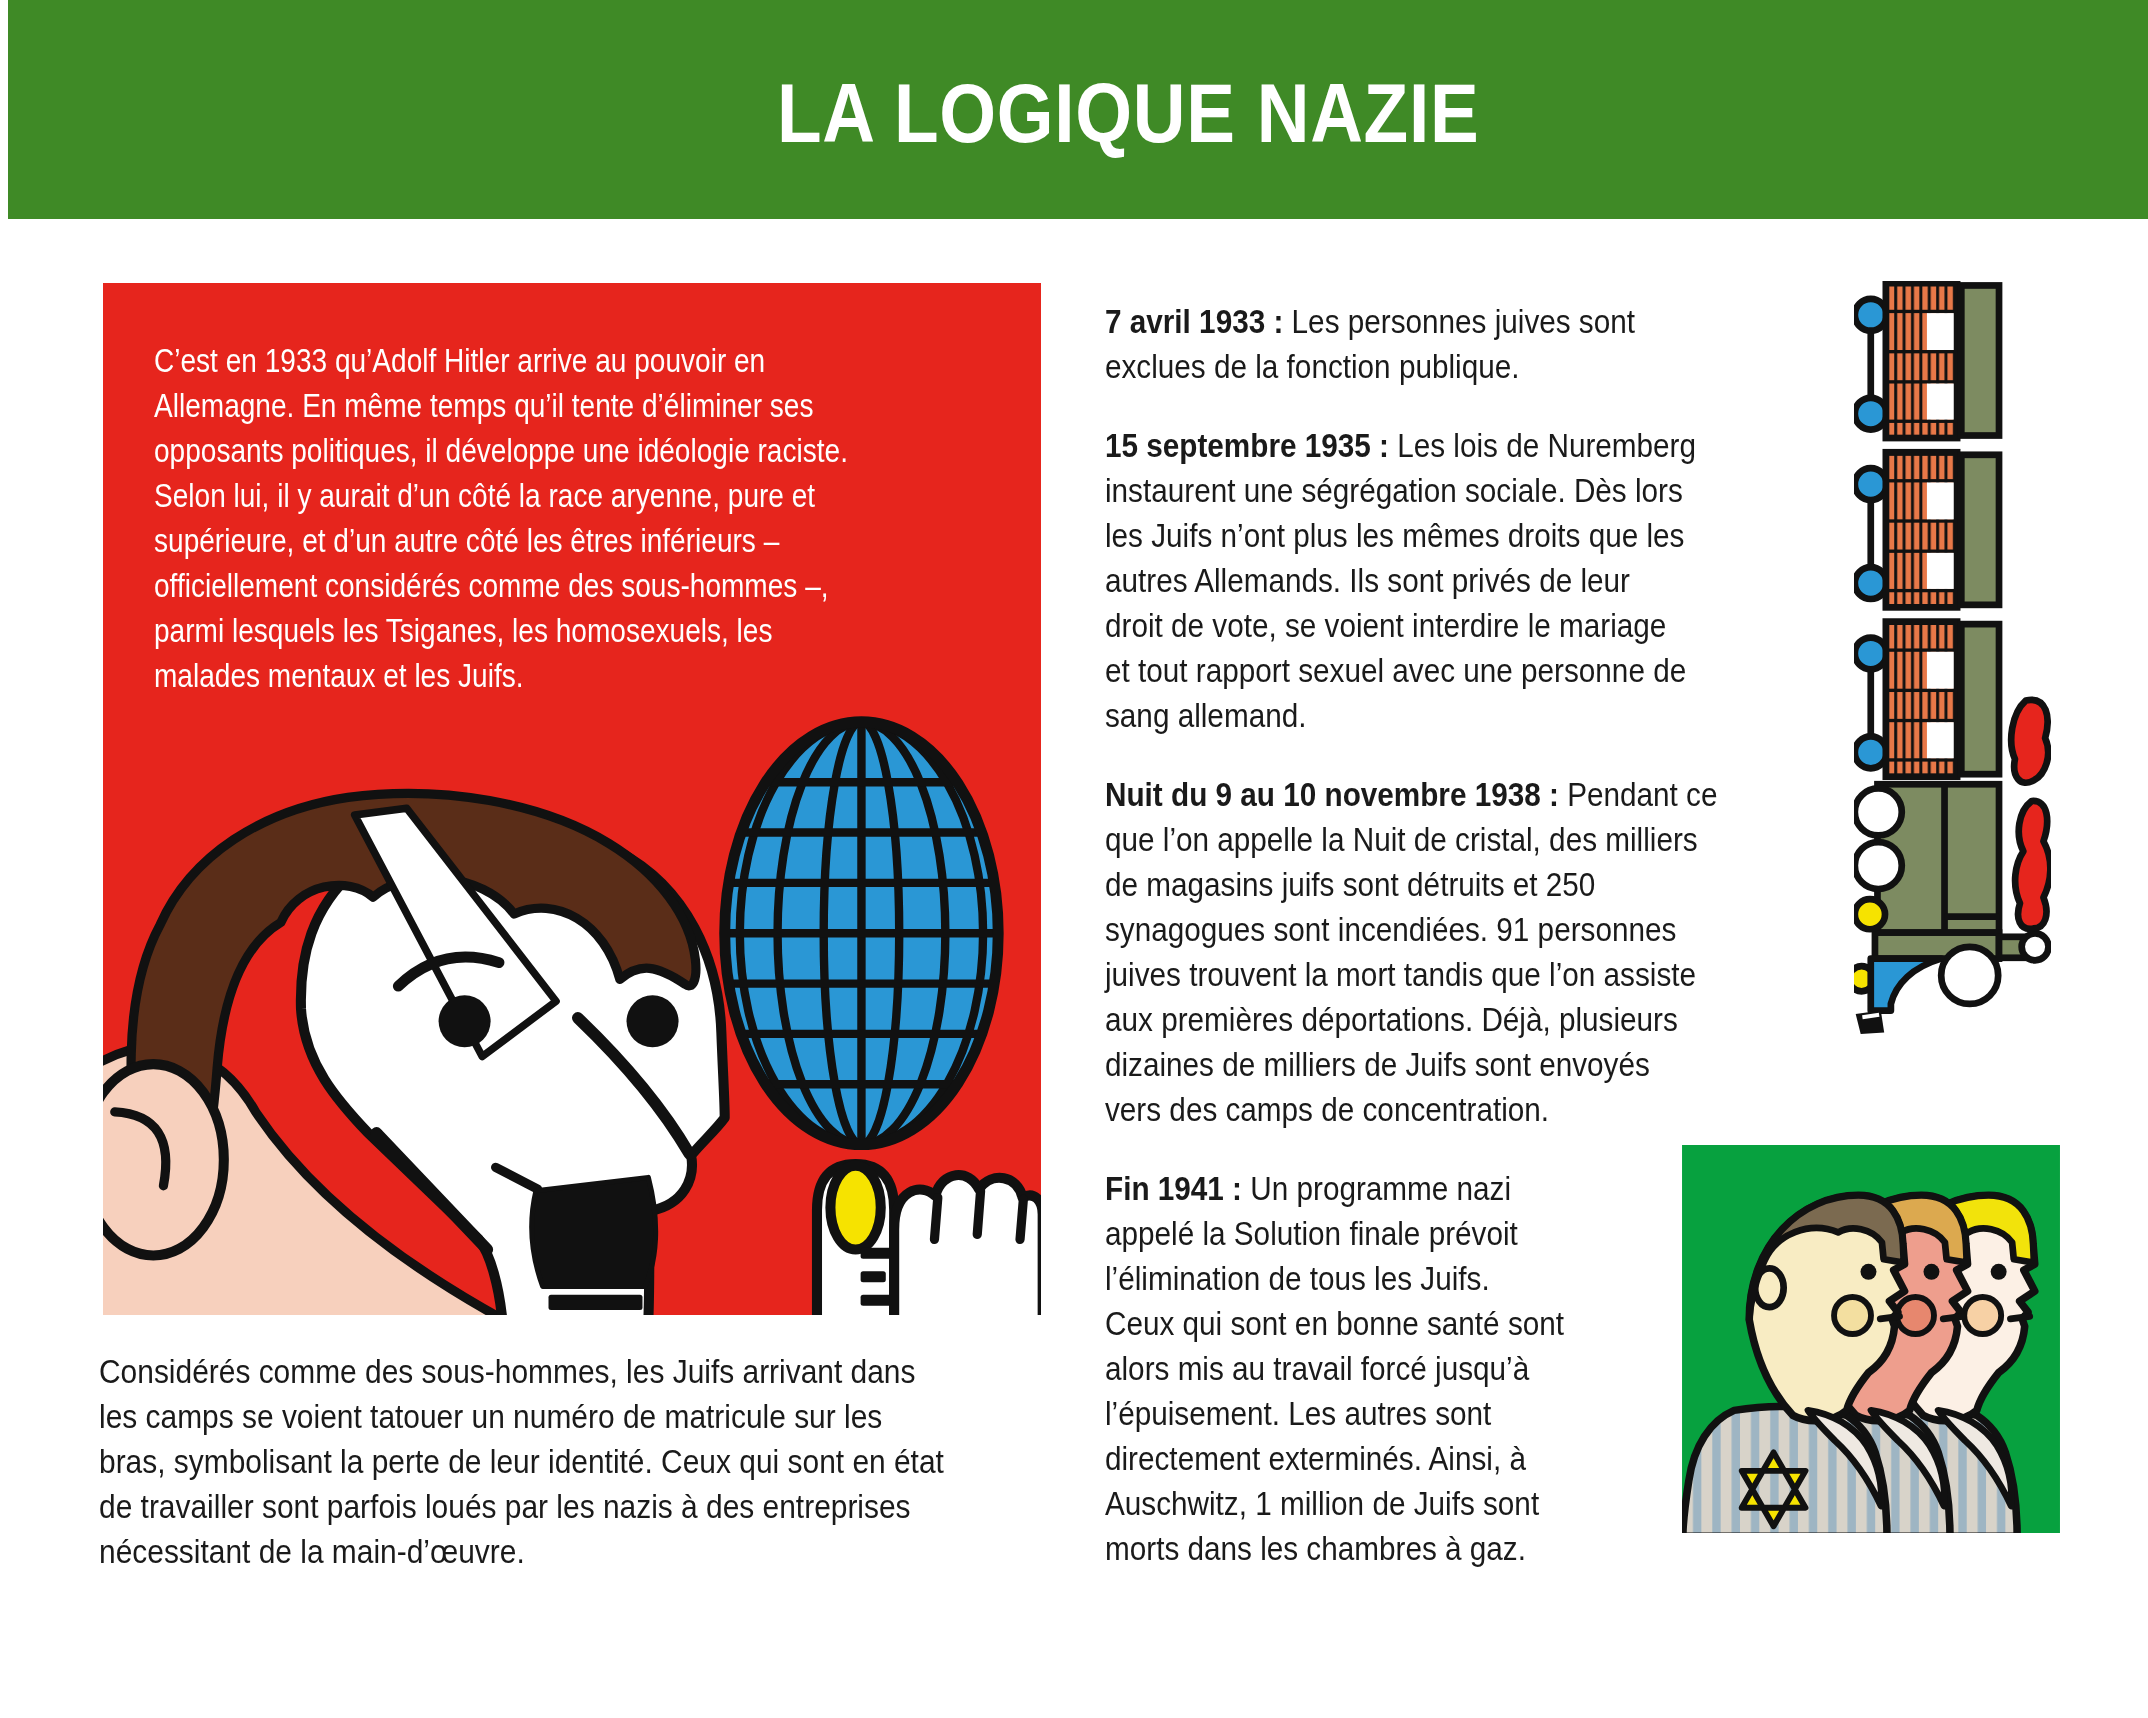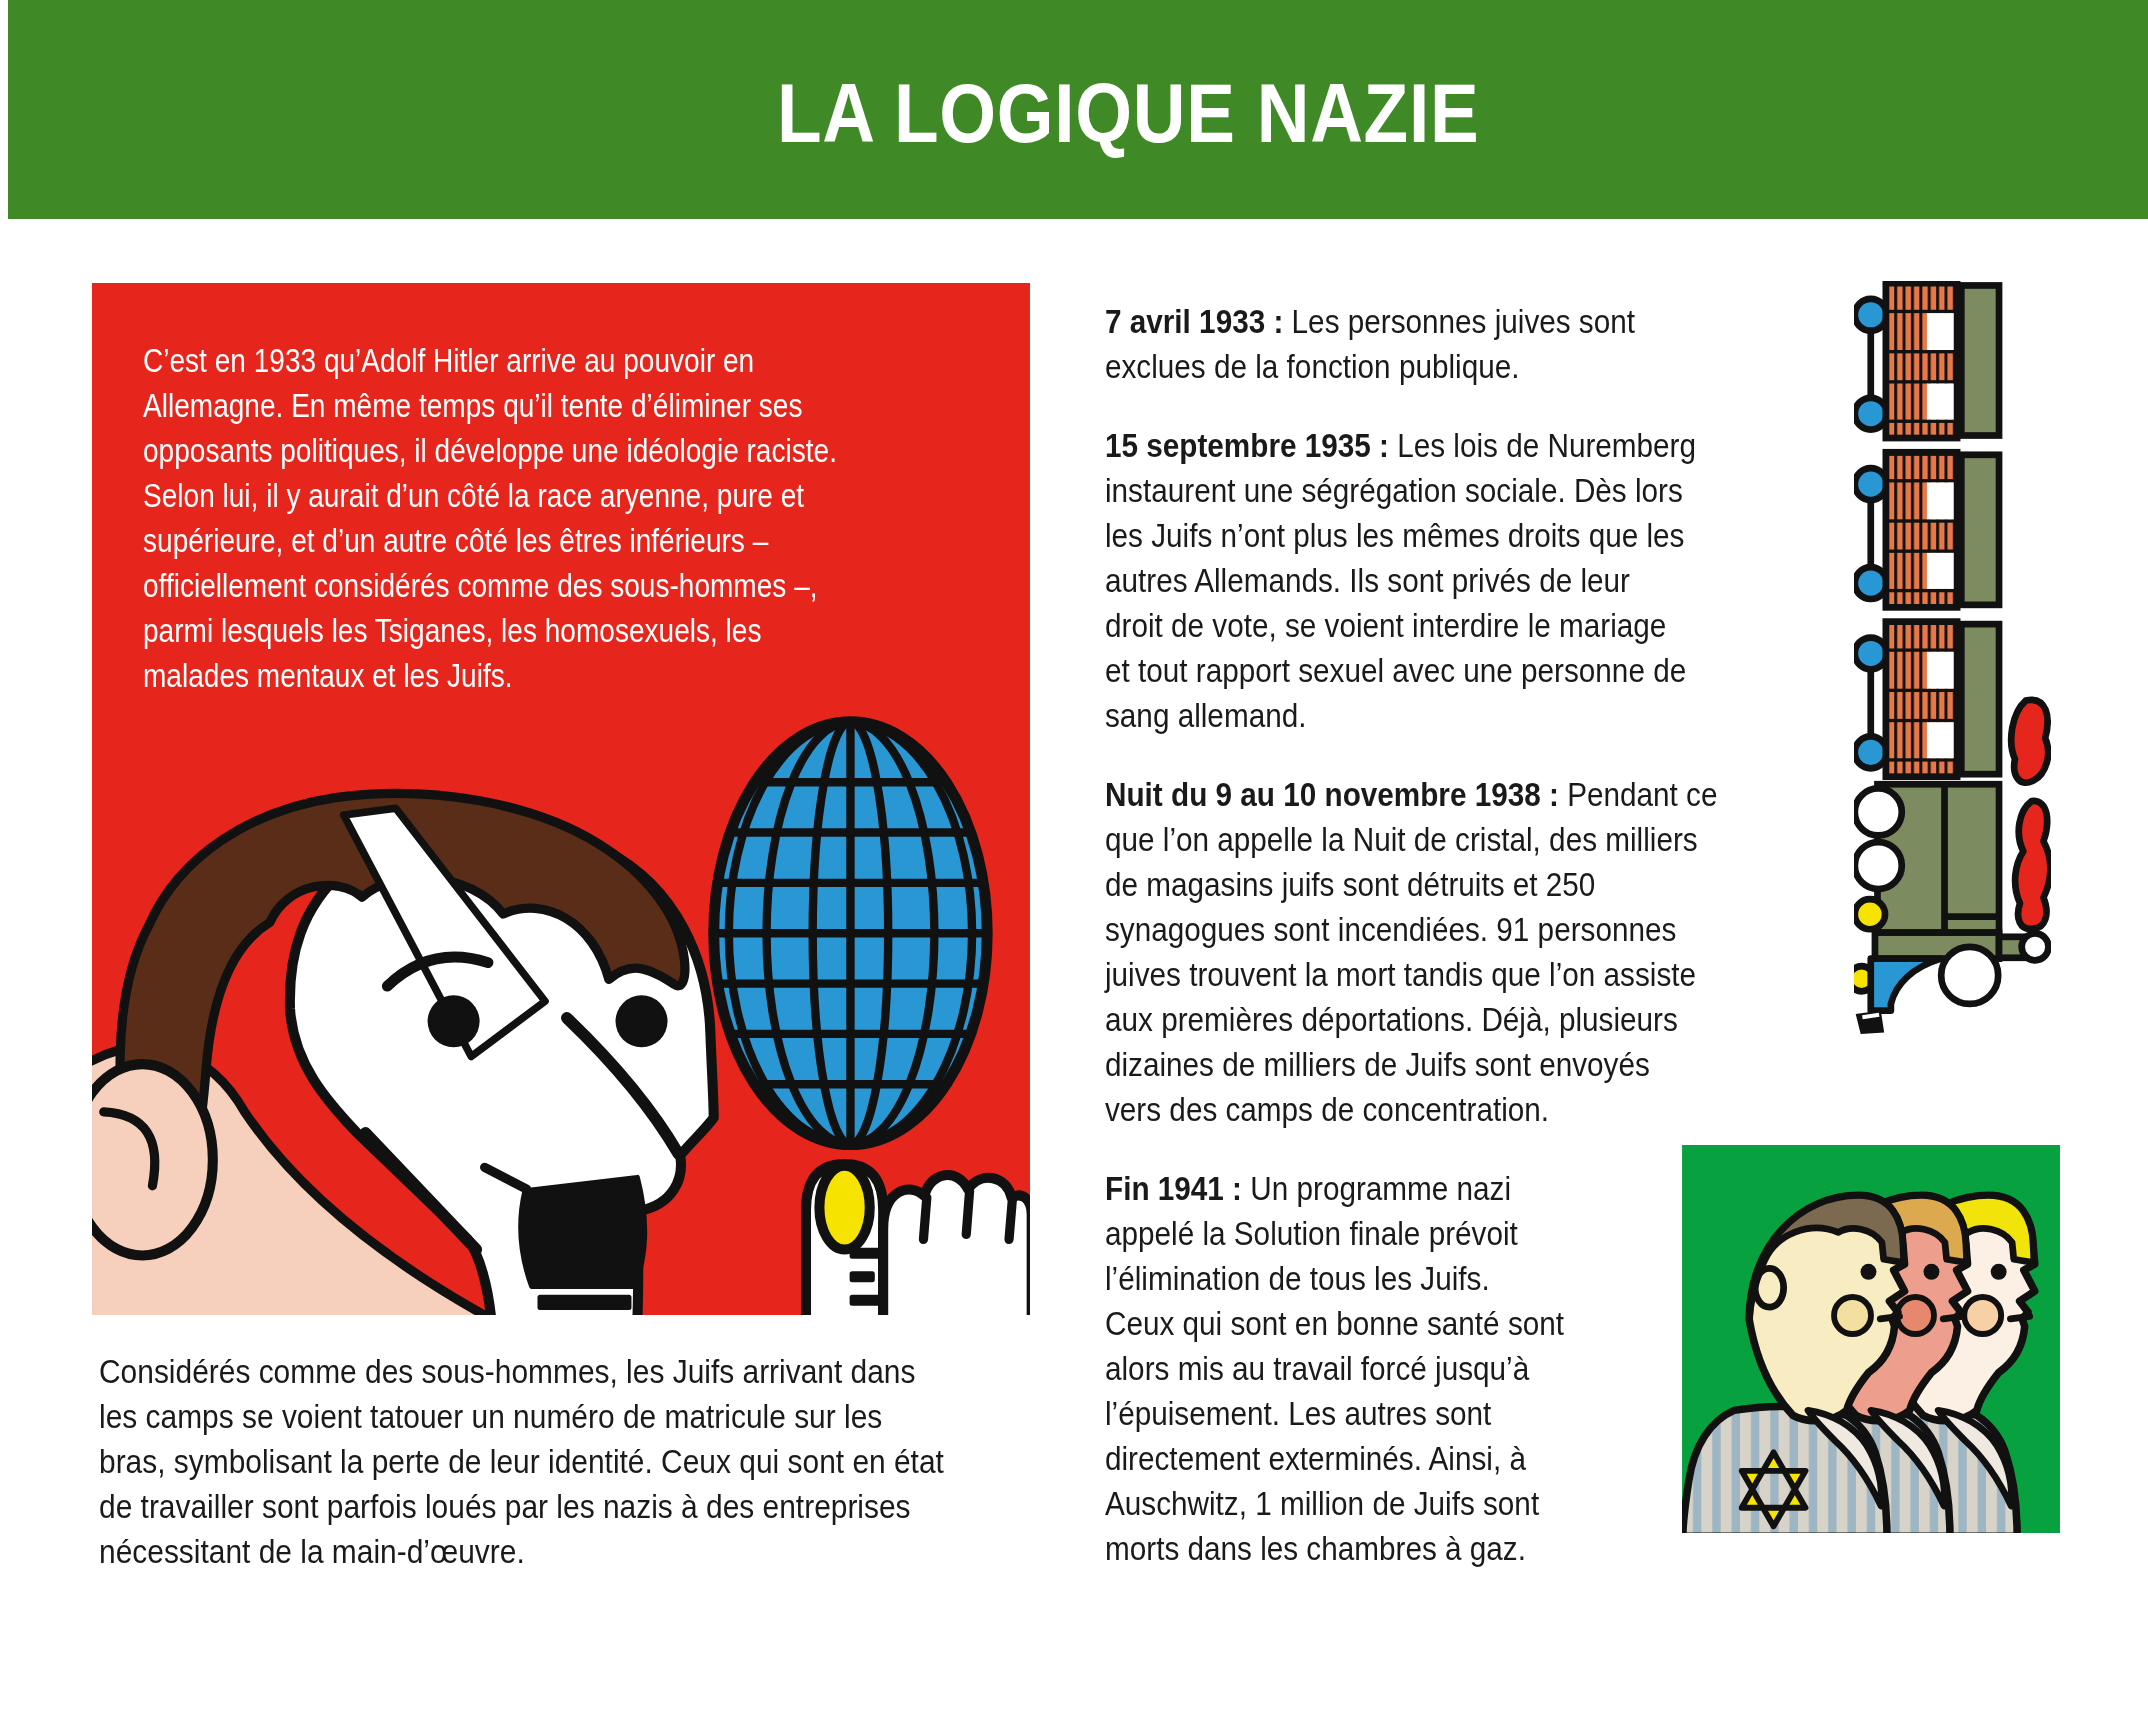--- a/index.html
+++ b/index.html
@@ -5,21 +5,21 @@
   html,body{margin:0;padding:0;background:#888;}
   #stage{position:relative;width:2148px;height:1718px;background:#fff;overflow:hidden;
          font-family:"Liberation Sans", sans-serif;color:#1a1a1a;}
   .abs{position:absolute;}
   
   #header{left:8px;top:0;width:2148px;height:219px;background:var(--header-green);
           display:flex;align-items:center;justify-content:center;padding-left:46px;}
   #header h1{margin:0;padding-top:8.4px;font-size:83px;font-weight:700;color:#fff;
              letter-spacing:0.8px;transform:scaleX(0.88);transform-origin:50% 50%;white-space:nowrap;}
   
-  #intro-box{left:92px;top:283px;width:938px;height:1032px;background:var(--box-red);}
+  #intro-box{left:103px;top:283px;width:938px;height:1032px;background:var(--box-red);}
   #intro-text{left:51px;top:55px;width:1082px;font-size:33px;line-height:45px;color:#fff;
               white-space:pre-line;transform:scaleX(0.85);transform-origin:0 0;}
   #hitler-svg{left:0;top:0;width:938px;height:1032px;}
   
   #timeline{left:1105px;top:299px;width:839px;transform:scaleX(0.90);transform-origin:0 0;
             font-size:33px;line-height:45px;}
   .entry{margin:0 0 34px 0;}
   .entry b{font-weight:700;}
   .entry span{white-space:pre-line;}
   

